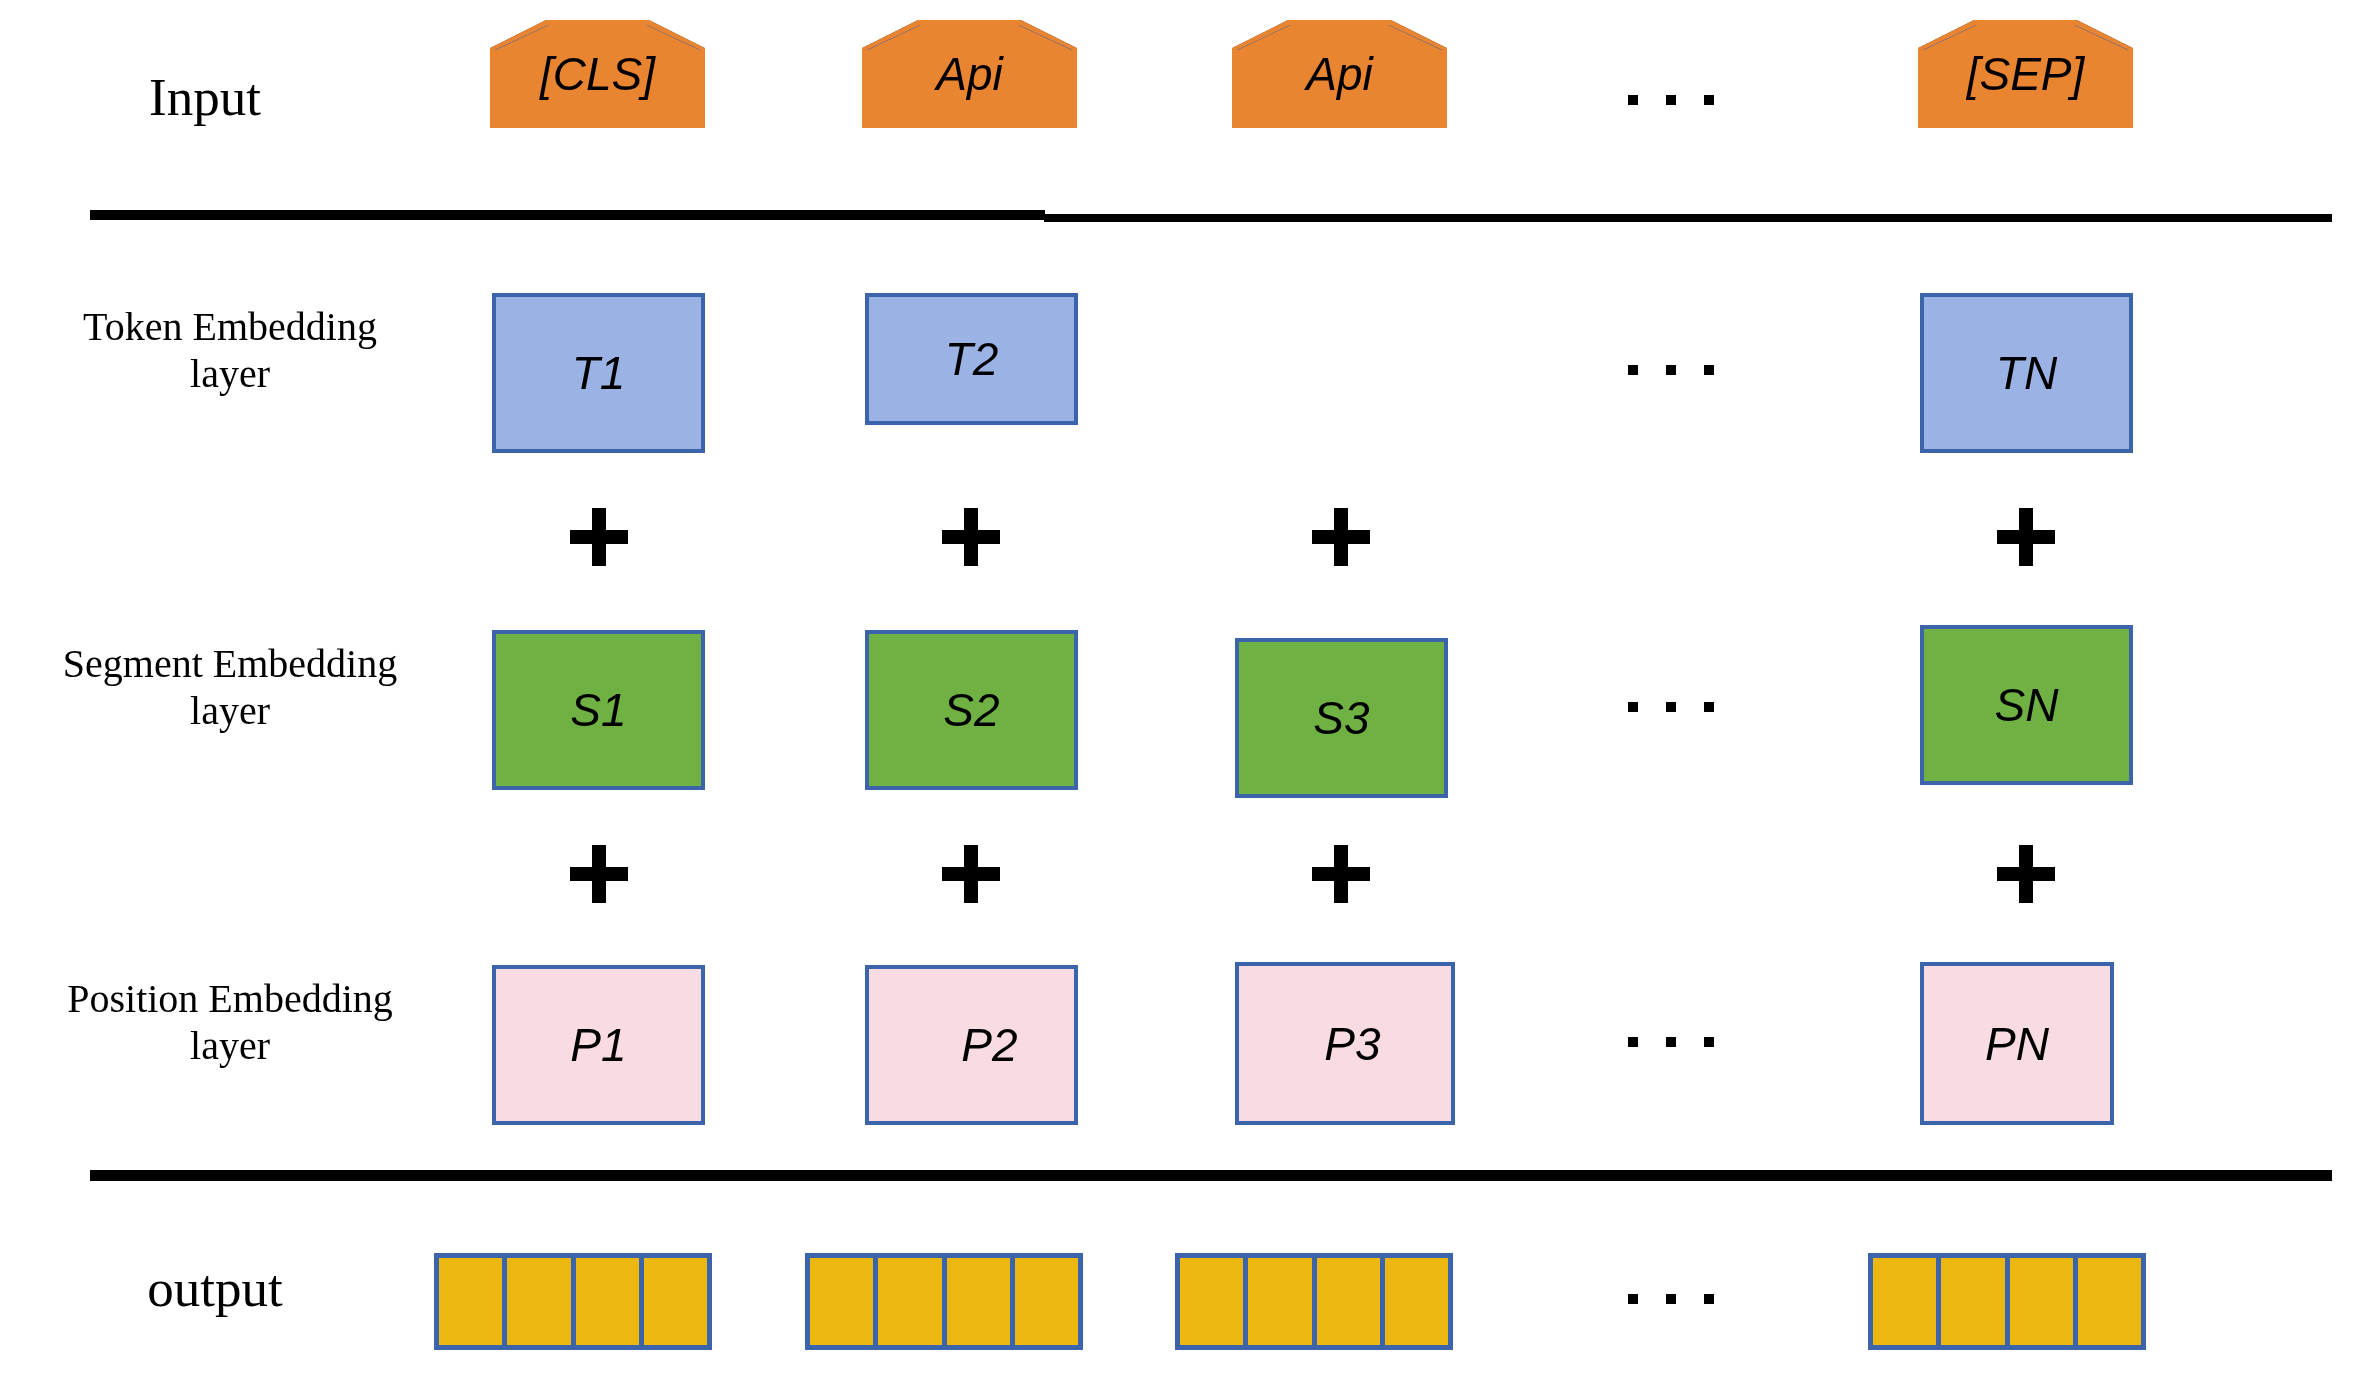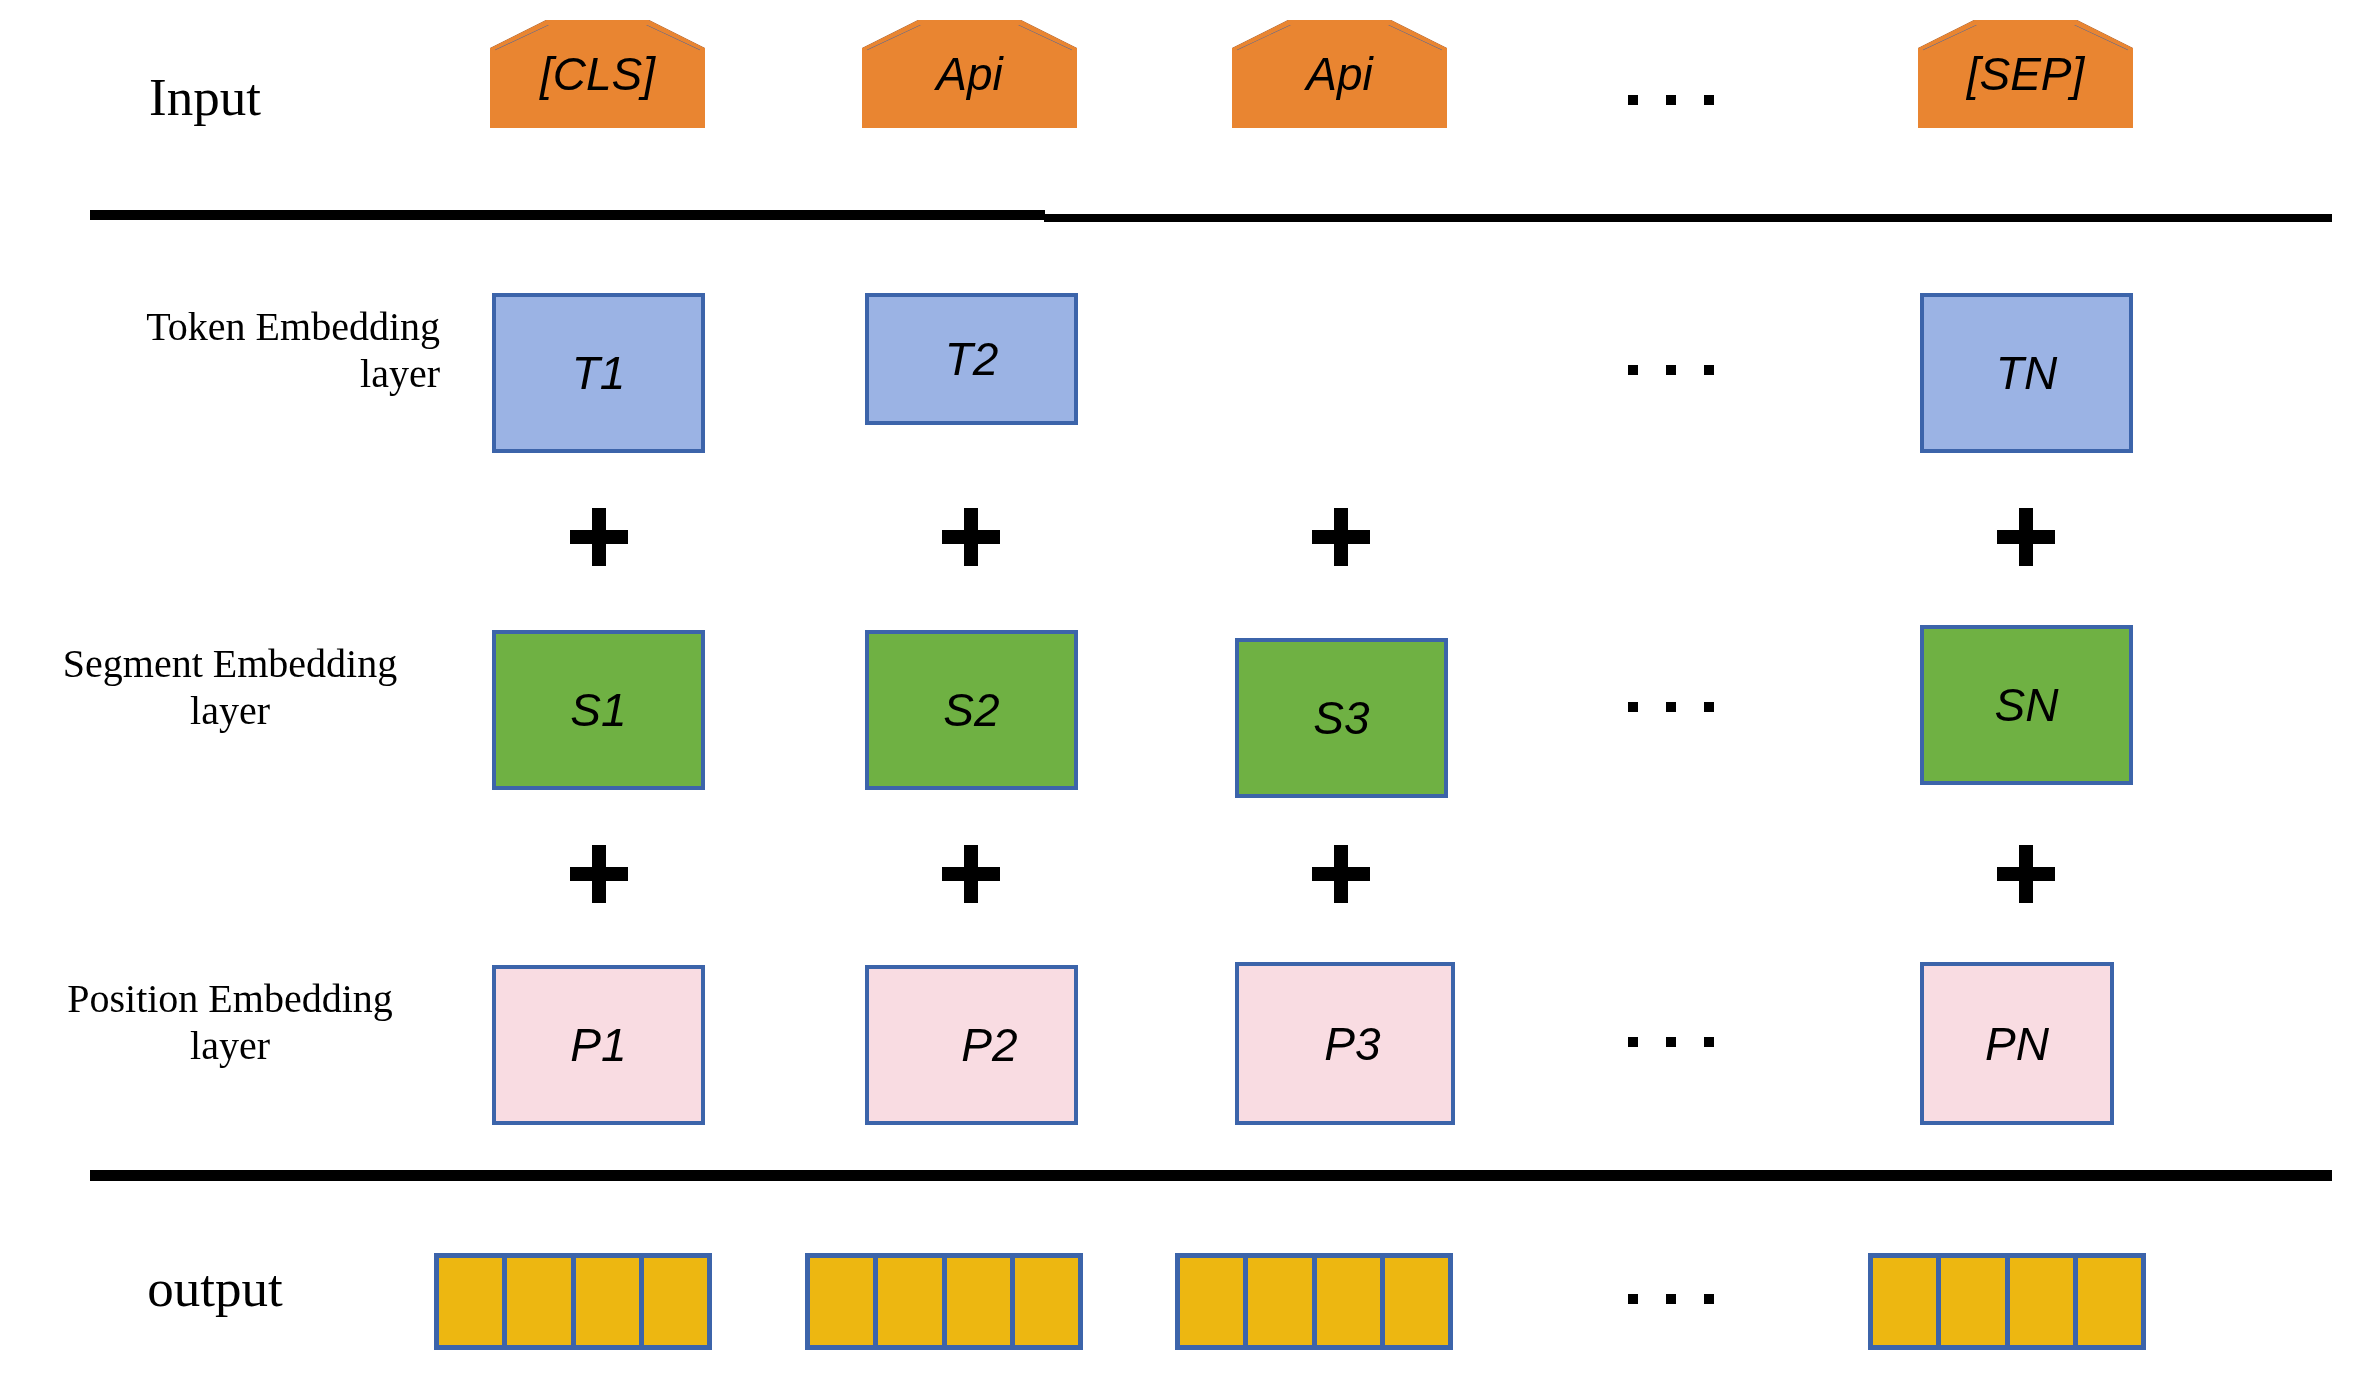--- a/index.html
+++ b/index.html
@@ -176,21 +176,21 @@
 
   <div class="cell input" style="left:1918px; top:20px; width:215px; height:108px;">
     <span class="chamfer-border"></span>
     <span class="chamfer-fill"></span>
     <span class="label">[SEP]</span>
   </div>
 
   <div class="rule" style="left:90px; top:210px; width:955px; height:10px;"></div>
   <div class="rule" style="left:1044px; top:214px; width:1288px; height:8px;"></div>
 
-  <div class="row-label med" style="left:20px; top:303px; width:420px;text-align:right;">Token Embedding
+  <div class="row-label med" style="left:20px; top:303px; width:420px;">Token Embedding
 layer</div>
 
   <div class="cell token" style="left:492px; top:293px; width:213px; height:160px;">
     <span>T1</span>
   </div>
   <div class="cell token" style="left:865px; top:293px; width:213px; height:132px;">
     <span>T2</span>
   </div>
 
   <div class="ellipsis" style="left:1628px; top:365px;">

